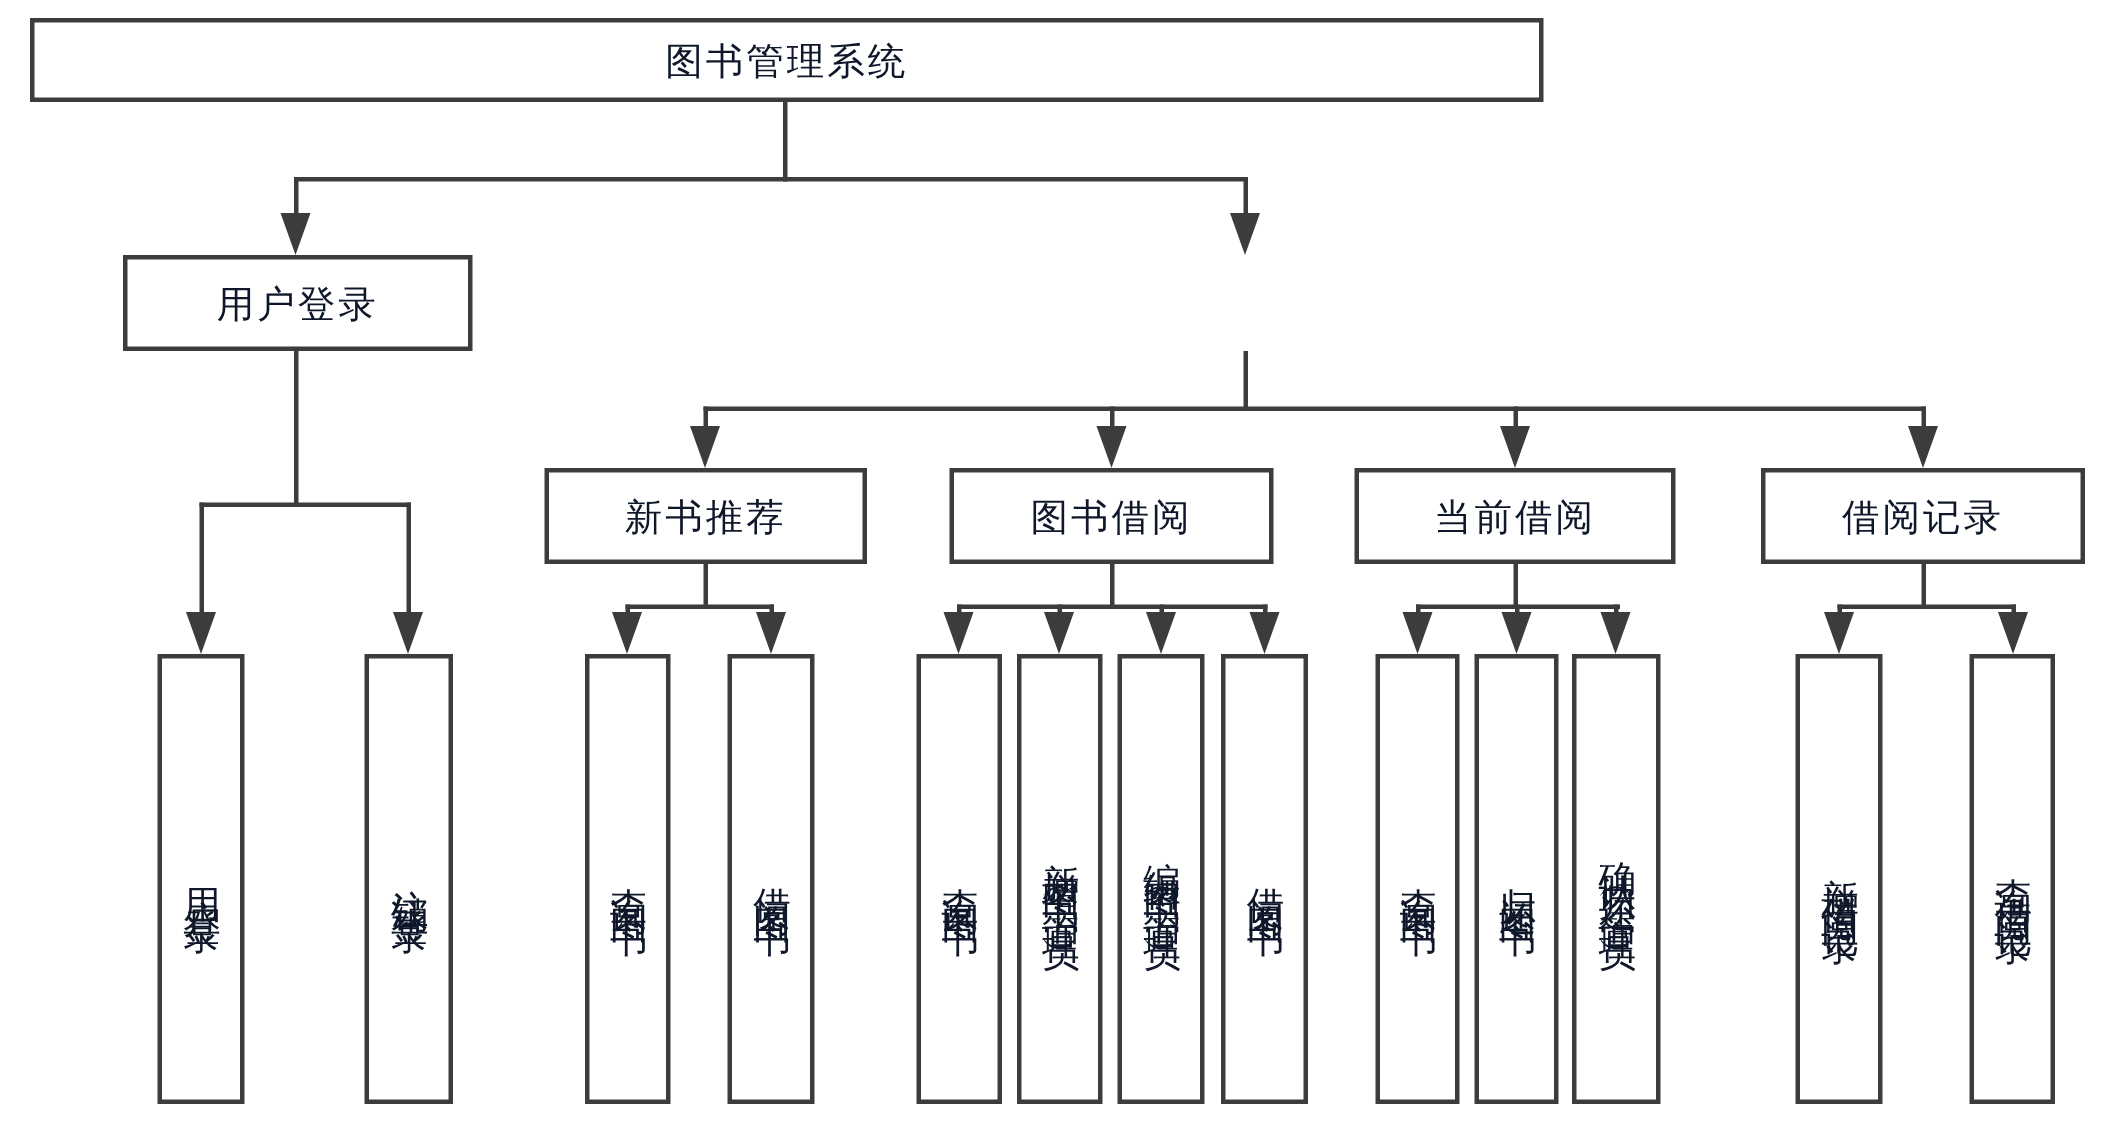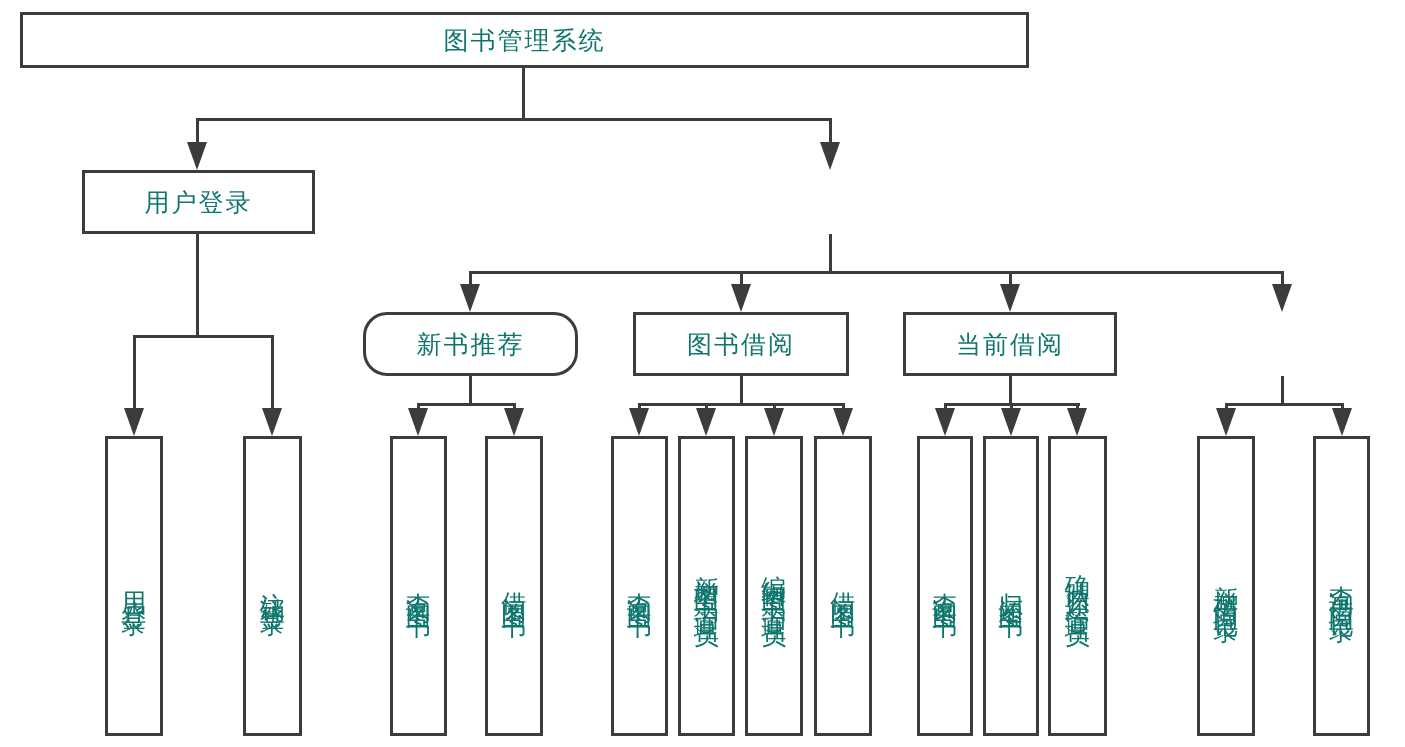--- a/index.html
+++ b/index.html
@@ -2,21 +2,21 @@
 <html><head>
 <meta charset="utf-8">
 <style>
   html, body { margin:0; padding:0; background:#ffffff; }
   .stage {
     position:relative; width:1405px; height:747px; background:#ffffff;
     font-family:"Liberation Sans", sans-serif; overflow:hidden;
   }
   .node {
     position:absolute; box-sizing:border-box;
-    border:3px solid #3c3c3c; background:#ffffff; color:#0f766e;
+    border:3px solid #3c3c3c; background:#ffffff; color:#0f172a;
     display:flex; align-items:center; justify-content:center;
   }
   .hnode { font-size:25px; letter-spacing:2px; white-space:nowrap; }
   .vnode .vtext {
     writing-mode:vertical-rl; text-orientation:mixed;
     font-size:25px; letter-spacing:7px; line-height:1.05; white-space:nowrap;
   }
   .line { position:absolute; background:#3c3c3c; }
   .arrowhead {
     position:absolute; width:0; height:0;
@@ -62,28 +62,31 @@
   <div class="line" style="left:469px; top:271px; width:815px; height:3px;"></div>
   <div class="line" style="left:469px; top:271px; width:3px; height:15px;"></div>
   <div class="arrowhead" style="left:460px; top:284px;"></div>
   <div class="line" style="left:740px; top:271px; width:3px; height:15px;"></div>
   <div class="arrowhead" style="left:731px; top:284px;"></div>
   <div class="line" style="left:1009px; top:271px; width:3px; height:15px;"></div>
   <div class="arrowhead" style="left:1000px; top:284px;"></div>
   <div class="line" style="left:1281px; top:271px; width:3px; height:15px;"></div>
   <div class="arrowhead" style="left:1272px; top:284px;"></div>
 
-  <div class="node hnode" style="left:363px; top:312px; width:215px; height:64px;border-radius:24px;">
+  <div class="node hnode" style="left:363px; top:312px; width:215px; height:64px;">
     <span>新书推荐</span>
   </div>
   <div class="node hnode" style="left:633px; top:312px; width:216px; height:64px;">
     <span>图书借阅</span>
   </div>
   <div class="node hnode" style="left:903px; top:312px; width:214px; height:64px;">
     <span>当前借阅</span>
+  </div>
+  <div class="node hnode" style="left:1174px; top:312px; width:216px; height:64px;">
+    <span>借阅记录</span>
   </div>
 
   <div class="line" style="left:469px; top:376px; width:3px; height:30px;"></div>
   <div class="line" style="left:417px; top:403px; width:99px; height:3px;"></div>
   <div class="line" style="left:417px; top:403px; width:3px; height:8px;"></div>
   <div class="arrowhead" style="left:408px; top:408px;"></div>
   <div class="line" style="left:513px; top:403px; width:3px; height:8px;"></div>
   <div class="arrowhead" style="left:504px; top:408px;"></div>
 
   <div class="line" style="left:740px; top:376px; width:3px; height:30px;"></div>

